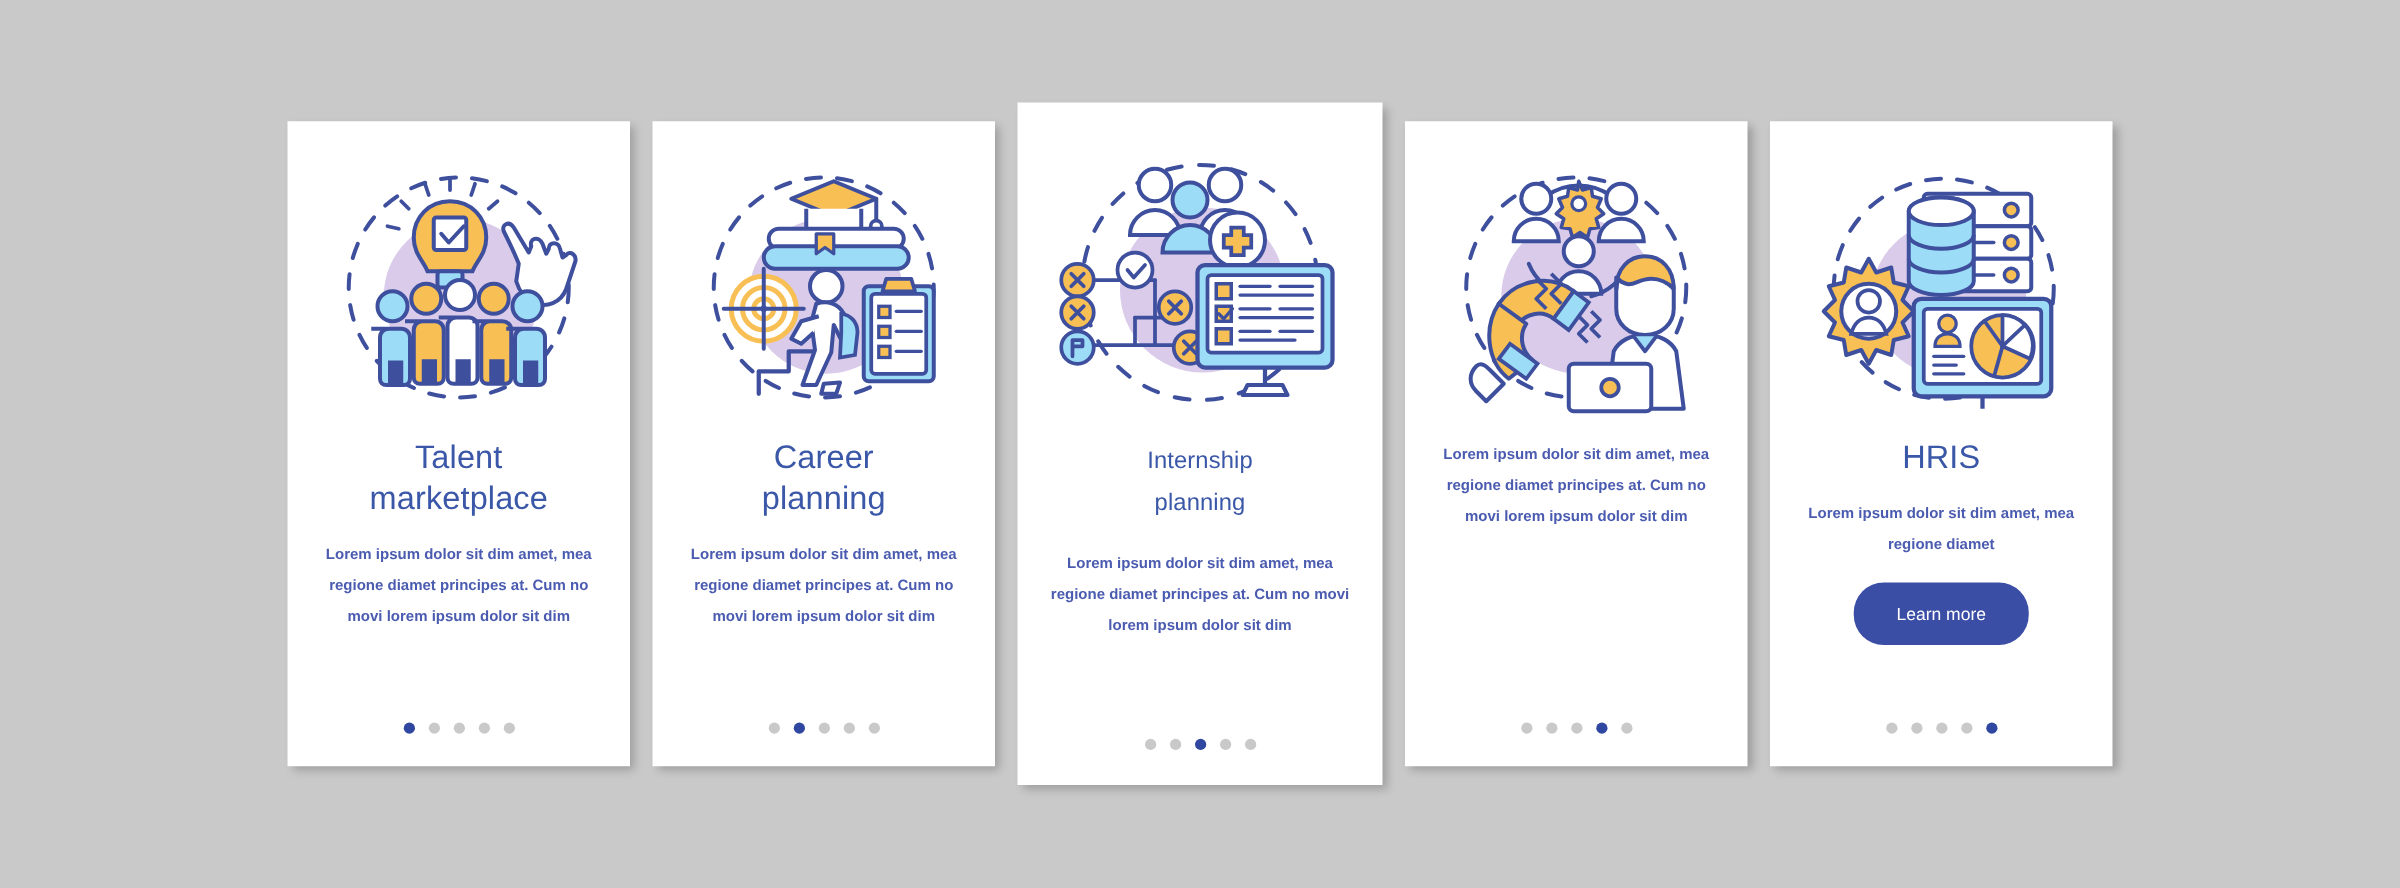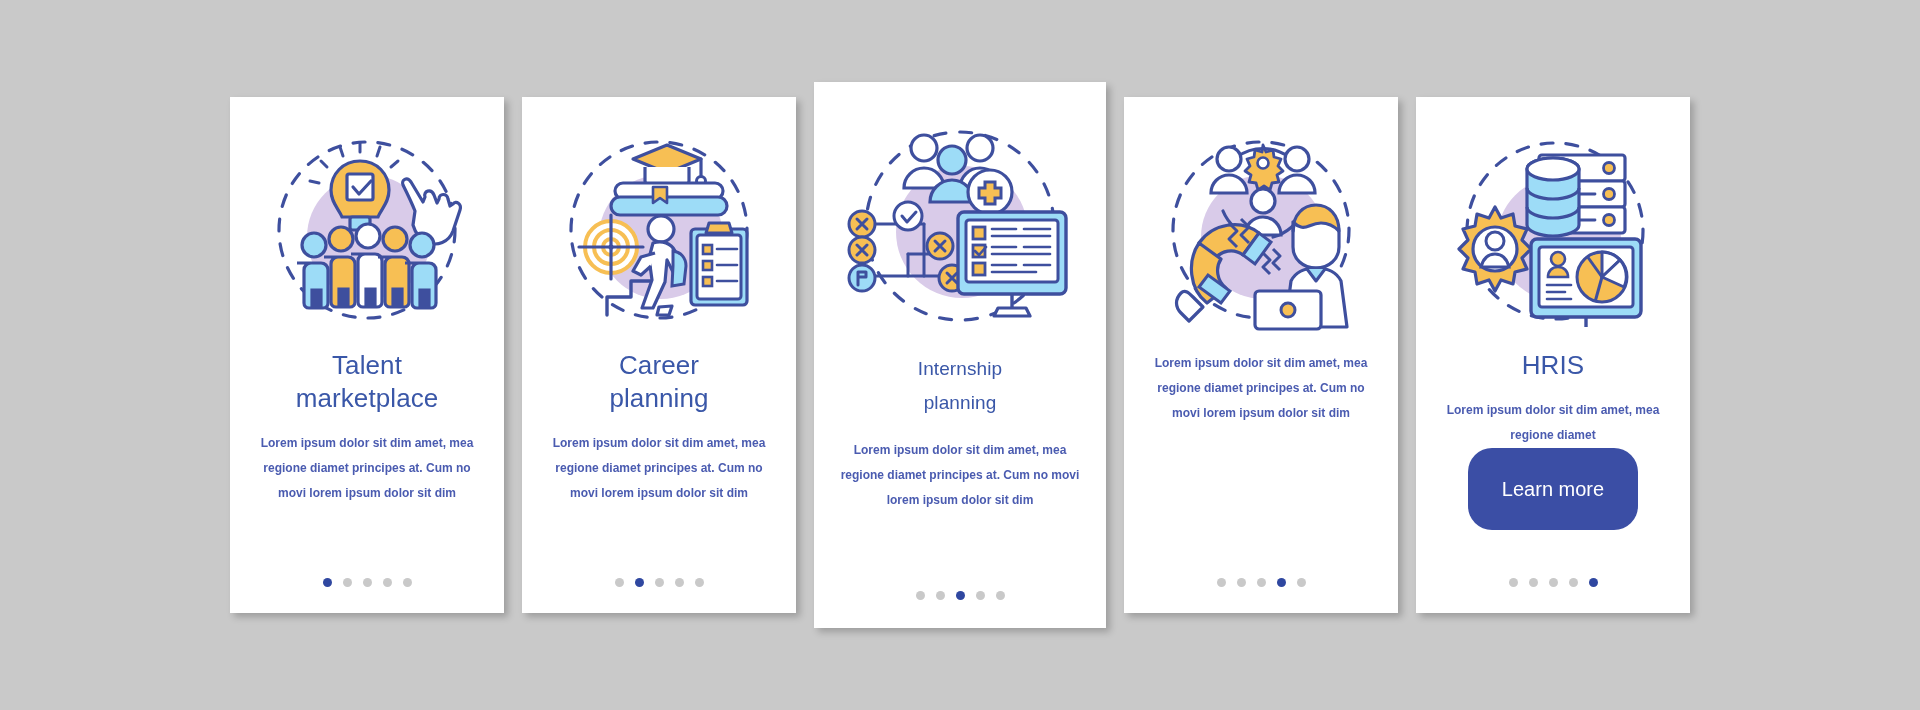--- a/index.html
+++ b/index.html
@@ -60,25 +60,26 @@
     max-width:232px;
     font-weight:bold;
   }
   .card.center .desc{max-width:240px;margin-top:18px;}
   .spacer{flex:1 1 auto;}
   .btn{
     border:0;
     background:#3b4ea5;
     color:#ffffff;
     font-family:"Liberation Sans", sans-serif;
-    font-size:20px;
+    font-size:14px;
     line-height:1;
-    padding:31px 34px;
+    padding:18px 34px;
     border-radius:24px;
     cursor:pointer;
+    margin-top:18px;
   }
   .dots{
     display:flex;
     gap:11px;
     align-items:center;
     justify-content:center;
     margin-bottom:6px;
   }
   .dot{
     width:9px;height:9px;border-radius:50%;

